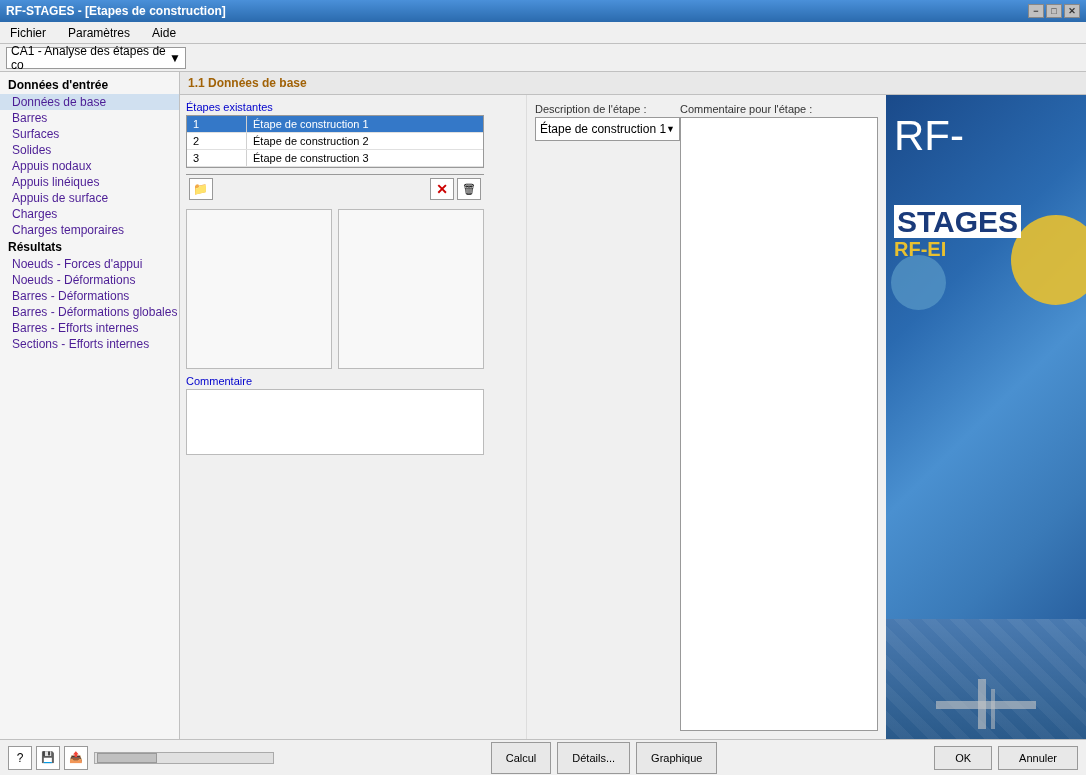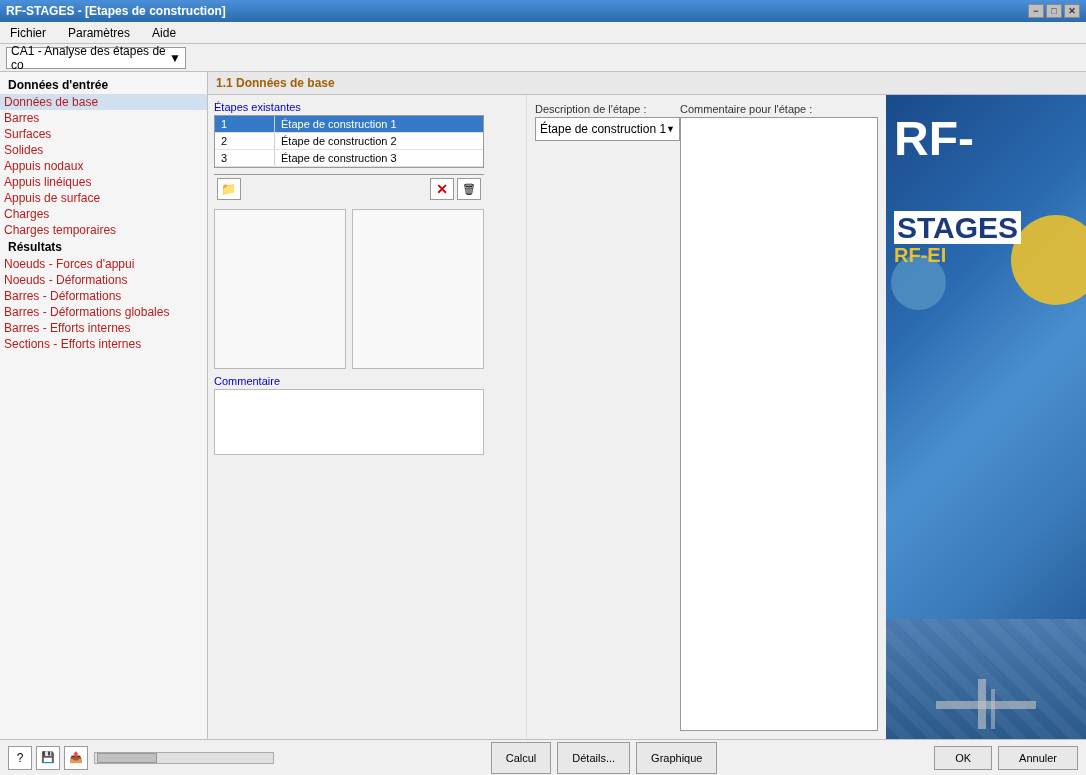--- a/index.html
+++ b/index.html
@@ -75,36 +75,36 @@
 
     
     .content-area {
       display: flex;
       flex: 1;
       overflow: hidden;
     }
 
     
     .left-panel {
-      width: 208px;
+      width: 180px;
       background: #f5f5f5;
       border-right: 1px solid #c0c0c0;
       overflow-y: auto;
       padding: 4px 0;
       flex-shrink: 0;
     }
     .nav-section-header {
       font-weight: bold;
       padding: 2px 8px;
       color: #000;
     }
     .nav-item {
-      padding: 1px 4px;
-      cursor: pointer;
-      color: #b91c1c;
+      padding: 1px 12px;
+      cursor: pointer;
+      color: #4c1d95;
       white-space: nowrap;
     }
     .nav-item.active { background: #d0e0f0; }
 
     
     .right-content {
       flex: 1;
       display: flex;
       flex-direction: column;
       overflow: hidden;
@@ -466,21 +466,21 @@
         <div class="image-panel">
           <div class="image-panel-top">
 
             <div style="position:absolute;top:0;left:0;right:0;bottom:0;background:linear-gradient(135deg, #1a4a8a 0%, #2a6ab0 30%, #4a90d0 50%, #3a7ab8 70%, #1a4a8a 100%);"></div>
 
             <div style="position:absolute;right:-15px;top:120px;width:90px;height:90px;background:#e8c030;border-radius:50%;opacity:0.9;"></div>
 
             <div style="position:absolute;left:5px;top:160px;width:55px;height:55px;background:#5a9ac8;border-radius:50%;opacity:0.7;"></div>
 
             <div style="position:absolute;top:20px;left:8px;right:8px;">
-              <div style="font-size:48px;font-weight:700;color:white;font-family:'Arial Black',sans-serif;line-height:1;">RF-</div>
+              <div style="font-size:42px;font-weight:400;color:white;font-family:'Arial Black',sans-serif;line-height:1;">RF-</div>
               <div style="font-size:30px;font-weight:900;color:#1a3a7a;font-family:'Arial Black',sans-serif;background:white;line-height:1.1;padding:0 3px;display:inline-block;margin-top:48px;">STAGES</div>
               <div style="font-size:20px;font-weight:900;color:#e8c030;font-family:'Arial Black',sans-serif;">RF-EI</div>
             </div>
 
             <div class="bg-photo">
               <div class="bg-photo-overlay"></div>
 
               <div style="position:absolute;bottom:10px;left:10px;right:10px;height:60px;display:flex;align-items:flex-end;justify-content:center;gap:5px;">
                 <div style="width:8px;height:50px;background:rgba(200,200,200,0.6);"></div>
                 <div style="width:4px;height:40px;background:rgba(200,200,200,0.5);"></div>

